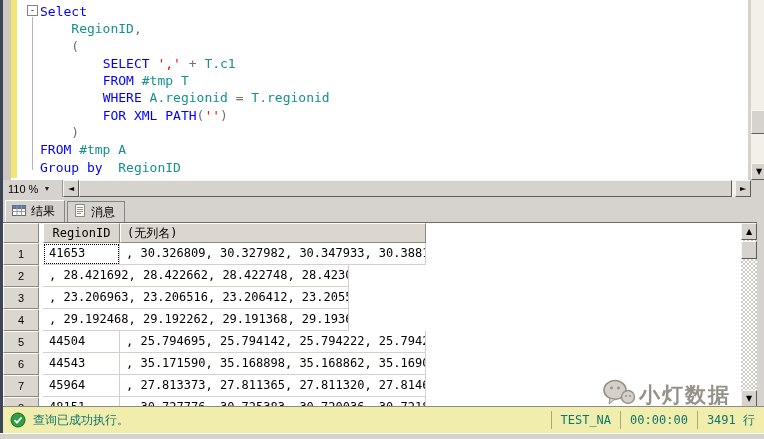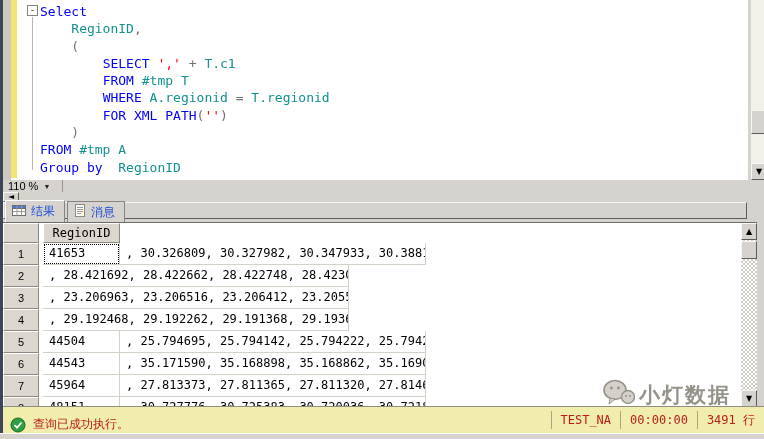--- a/index.html
+++ b/index.html
@@ -18,37 +18,37 @@
                   font-family:"DejaVu Sans Mono",monospace; }
   .outline-line { position:absolute; left:29px; top:17px; width:1px; height:153px; background:#b9b6af; }
   .code-lines { position:absolute; left:37px; top:3px; font-family:"DejaVu Sans Mono",monospace;
                 font-size:13px; line-height:17.3px; white-space:pre; }
   .code-line { height:17.3px; }
 
   .ed-vscroll { position:absolute; left:748px; top:0; width:16px; height:180px; background:#f2f0e9; }
   .ed-vthumb { position:absolute; left:0; top:110px; width:16px; height:24px; }
   .ed-vdown { position:absolute; left:0; top:163px; width:16px; height:17px; }
 
-  .ed-hscroll { position:absolute; left:0; top:180px; width:748px; height:17px; background:#d6d3ce; display:flex;flex-direction:column; }
+  .ed-hscroll { position:absolute; left:0; top:180px; width:748px; height:17px; background:#d6d3ce; display:flex; }
   .zoom-box { width:60px; display:flex; align-items:center; gap:5px; padding-left:5px;
               font-size:11px; color:#000; border-right:1px solid #9a968f; }
   .caret { font-size:7px; color:#222; }
   .hs-btn { width:16px; height:17px; }
   .hs-track { flex:1; position:relative; background:#f2f0e9; }
   .hs-thumb { position:absolute; left:0; top:0; height:17px; width:99.5%; }
 
   .btn3d { background:#d6d3ce; border:1px solid; border-color:#f7f6f2 #5f5c57 #5f5c57 #f7f6f2;
            display:flex; align-items:center; justify-content:center; font-size:7px; color:#000; }
   .arrow-glyph { font-size:8px; line-height:8px; color:#000; font-family:"DejaVu Sans",sans-serif; }
 
   
   .results-pane { position:absolute; left:3px; top:200px; width:761px; height:206px; }
   .tab-strip { position:absolute; left:2px; top:0; height:22px; display:flex; align-items:flex-end; }
   .tab { display:flex; align-items:center; gap:5px; height:21px; padding:0 9px 0 6px; font-size:12px;
-         color:#1d4ed8; background:#d6d3ce; border:1px solid #848484; border-bottom:none; margin-right:2px; }
+         color:#000000; background:#d6d3ce; border:1px solid #848484; border-bottom:none; margin-right:2px; }
   .tab.active { border-color:#ffffff #848484 #d6d3ce #ffffff; height:22px; position:relative; z-index:2; }
 
   .grid-wrap { position:absolute; left:0; top:22px; width:754px; height:184px; background:#ffffff;
                border-top:1px solid #6f6c66; overflow:hidden; }
   .g-row { display:flex; height:22px; }
   .g-row.hdr { height:20px; }
   .g-hdrcell { background:#dbd7cf; border:1px solid; border-color:#ffffff #8b8880 #8b8880 #ffffff;
                font-family:"DejaVu Sans Mono",monospace; font-size:12px; color:#000;
                display:flex; align-items:center; overflow:hidden; white-space:nowrap; }
   .g-corner { width:36px; }
@@ -70,21 +70,21 @@
                   background-image:
                     linear-gradient(45deg,#cfccc5 25%,transparent 25%,transparent 75%,#cfccc5 75%),
                     linear-gradient(45deg,#cfccc5 25%,transparent 25%,transparent 75%,#cfccc5 75%);
                   background-size:4px 4px; background-position:0 0,2px 2px; }
   .gv-up { position:absolute; top:0; left:0; width:16px; height:17px; }
   .gv-thumb { position:absolute; top:18px; left:0; width:16px; height:18px; }
   .gv-down { position:absolute; bottom:0; left:0; width:16px; height:17px; }
 
   
   .status-bar { position:absolute; left:3px; top:406px; width:761px; height:27px;
-                border-top:1px solid #8f8c85; display:flex; align-items:flex-end; font-size:12px; color:#b91c1c; }
+                border-top:1px solid #8f8c85; display:flex; align-items:center; font-size:12px; color:#0f766e; }
   .status-icon { width:16px; height:16px; margin-left:7px; flex:0 0 auto; }
   .status-msg { margin-left:7px; }
   .status-right { margin-left:auto; display:flex; align-items:center; height:100%;
                   font-family:"DejaVu Sans Mono",monospace; font-size:12px; }
   .status-seg { padding:0 9px; border-left:1px solid #a9a67b; display:flex; align-items:center; height:70%; white-space:nowrap; }
   .bottom-strip { position:absolute; left:0; top:433px; width:764px; height:6px; background:#d6d3ce; border-top:1px solid #ffffff; }
 
   
   .watermark { position:absolute; left:602px; top:377px; width:162px; height:36px; z-index:40;
                display:flex; align-items:center; gap:3px; color:#8d897f; font-weight:bold;
@@ -155,20 +155,21 @@
         </span>
         <span>消息</span>
       </div>
     </div>
 
     <div class="grid-wrap">
       <div class="g-row hdr">
         <div class="g-hdrcell g-corner"></div>
         <div class="g-gap"></div>
         <div class="g-hdrcell w-c1">RegionID</div>
+        <div class="g-hdrcell w-c2">(无列名)</div>
         <div class="g-rest"></div>
       </div>
       <div>
           <div class="g-row">
             <div class="g-rowhdr">1</div>
             <div class="g-gap"></div>
             <div class="g-cell w-c1 focused">41653</div>
             <div class="g-cell w-c2">, 30.326809, 30.327982, 30.347933, 30.388104, 30.392...</div>
             <div class="g-rest"></div>
           </div>

